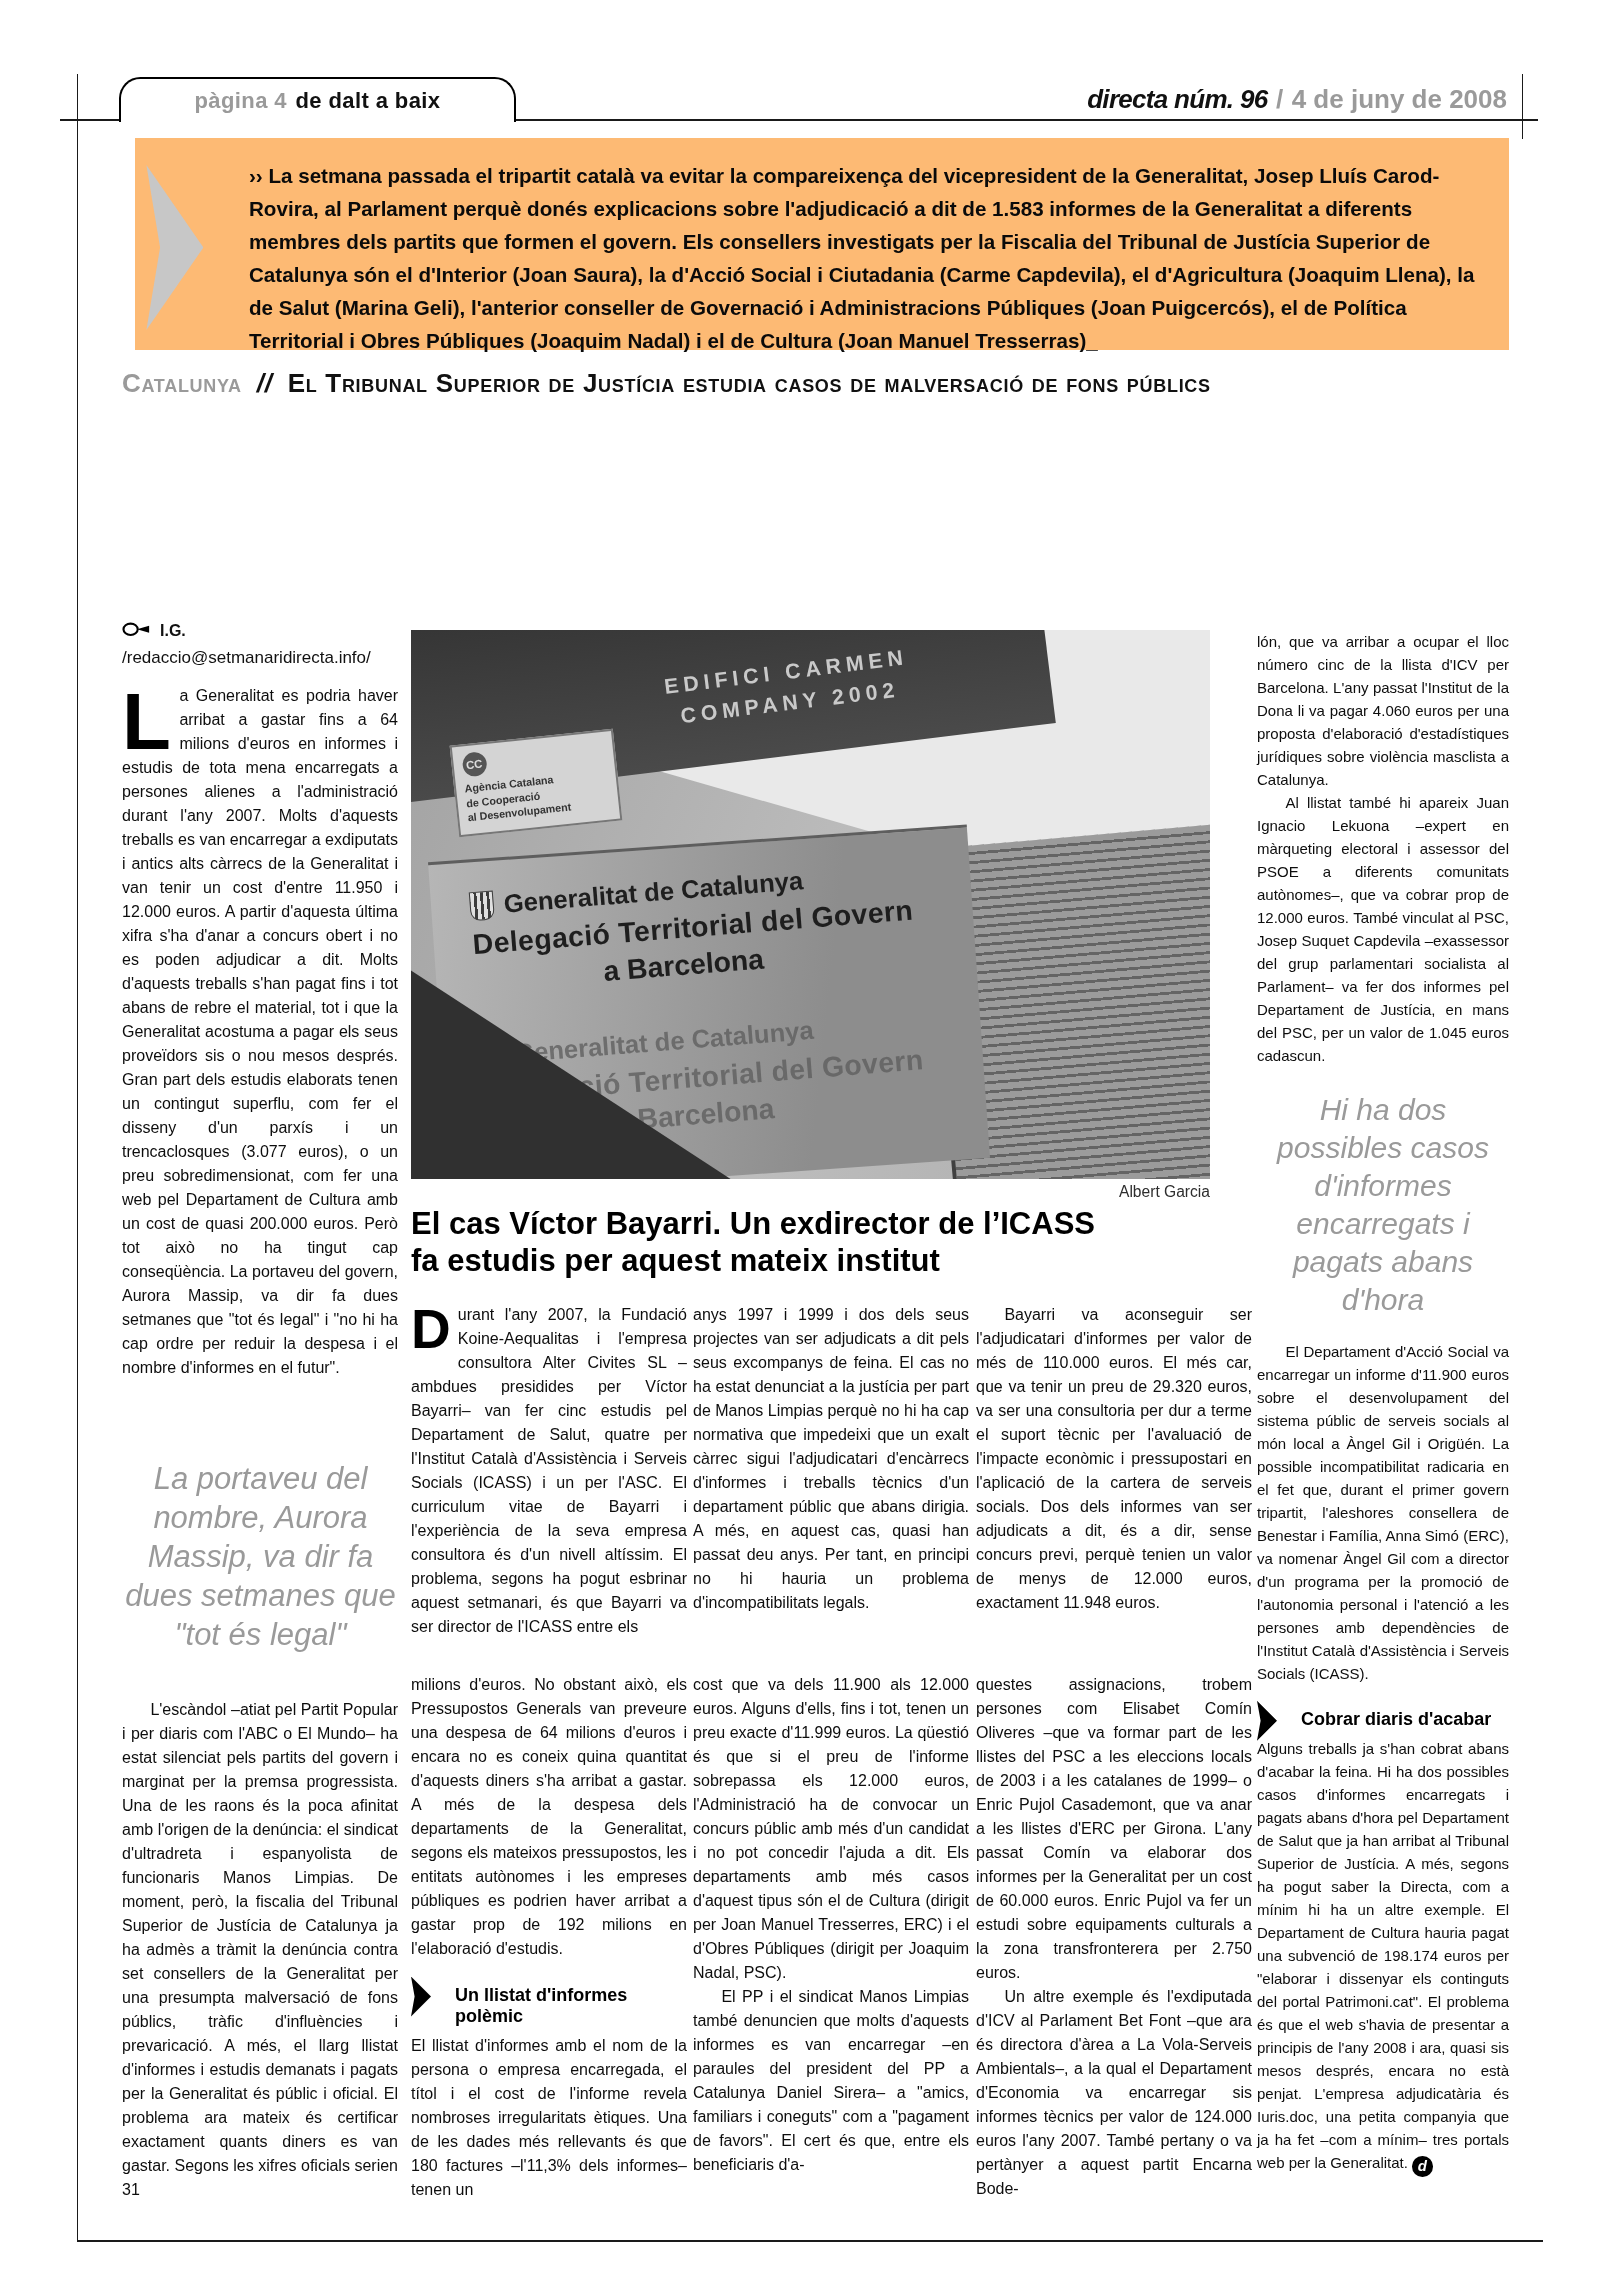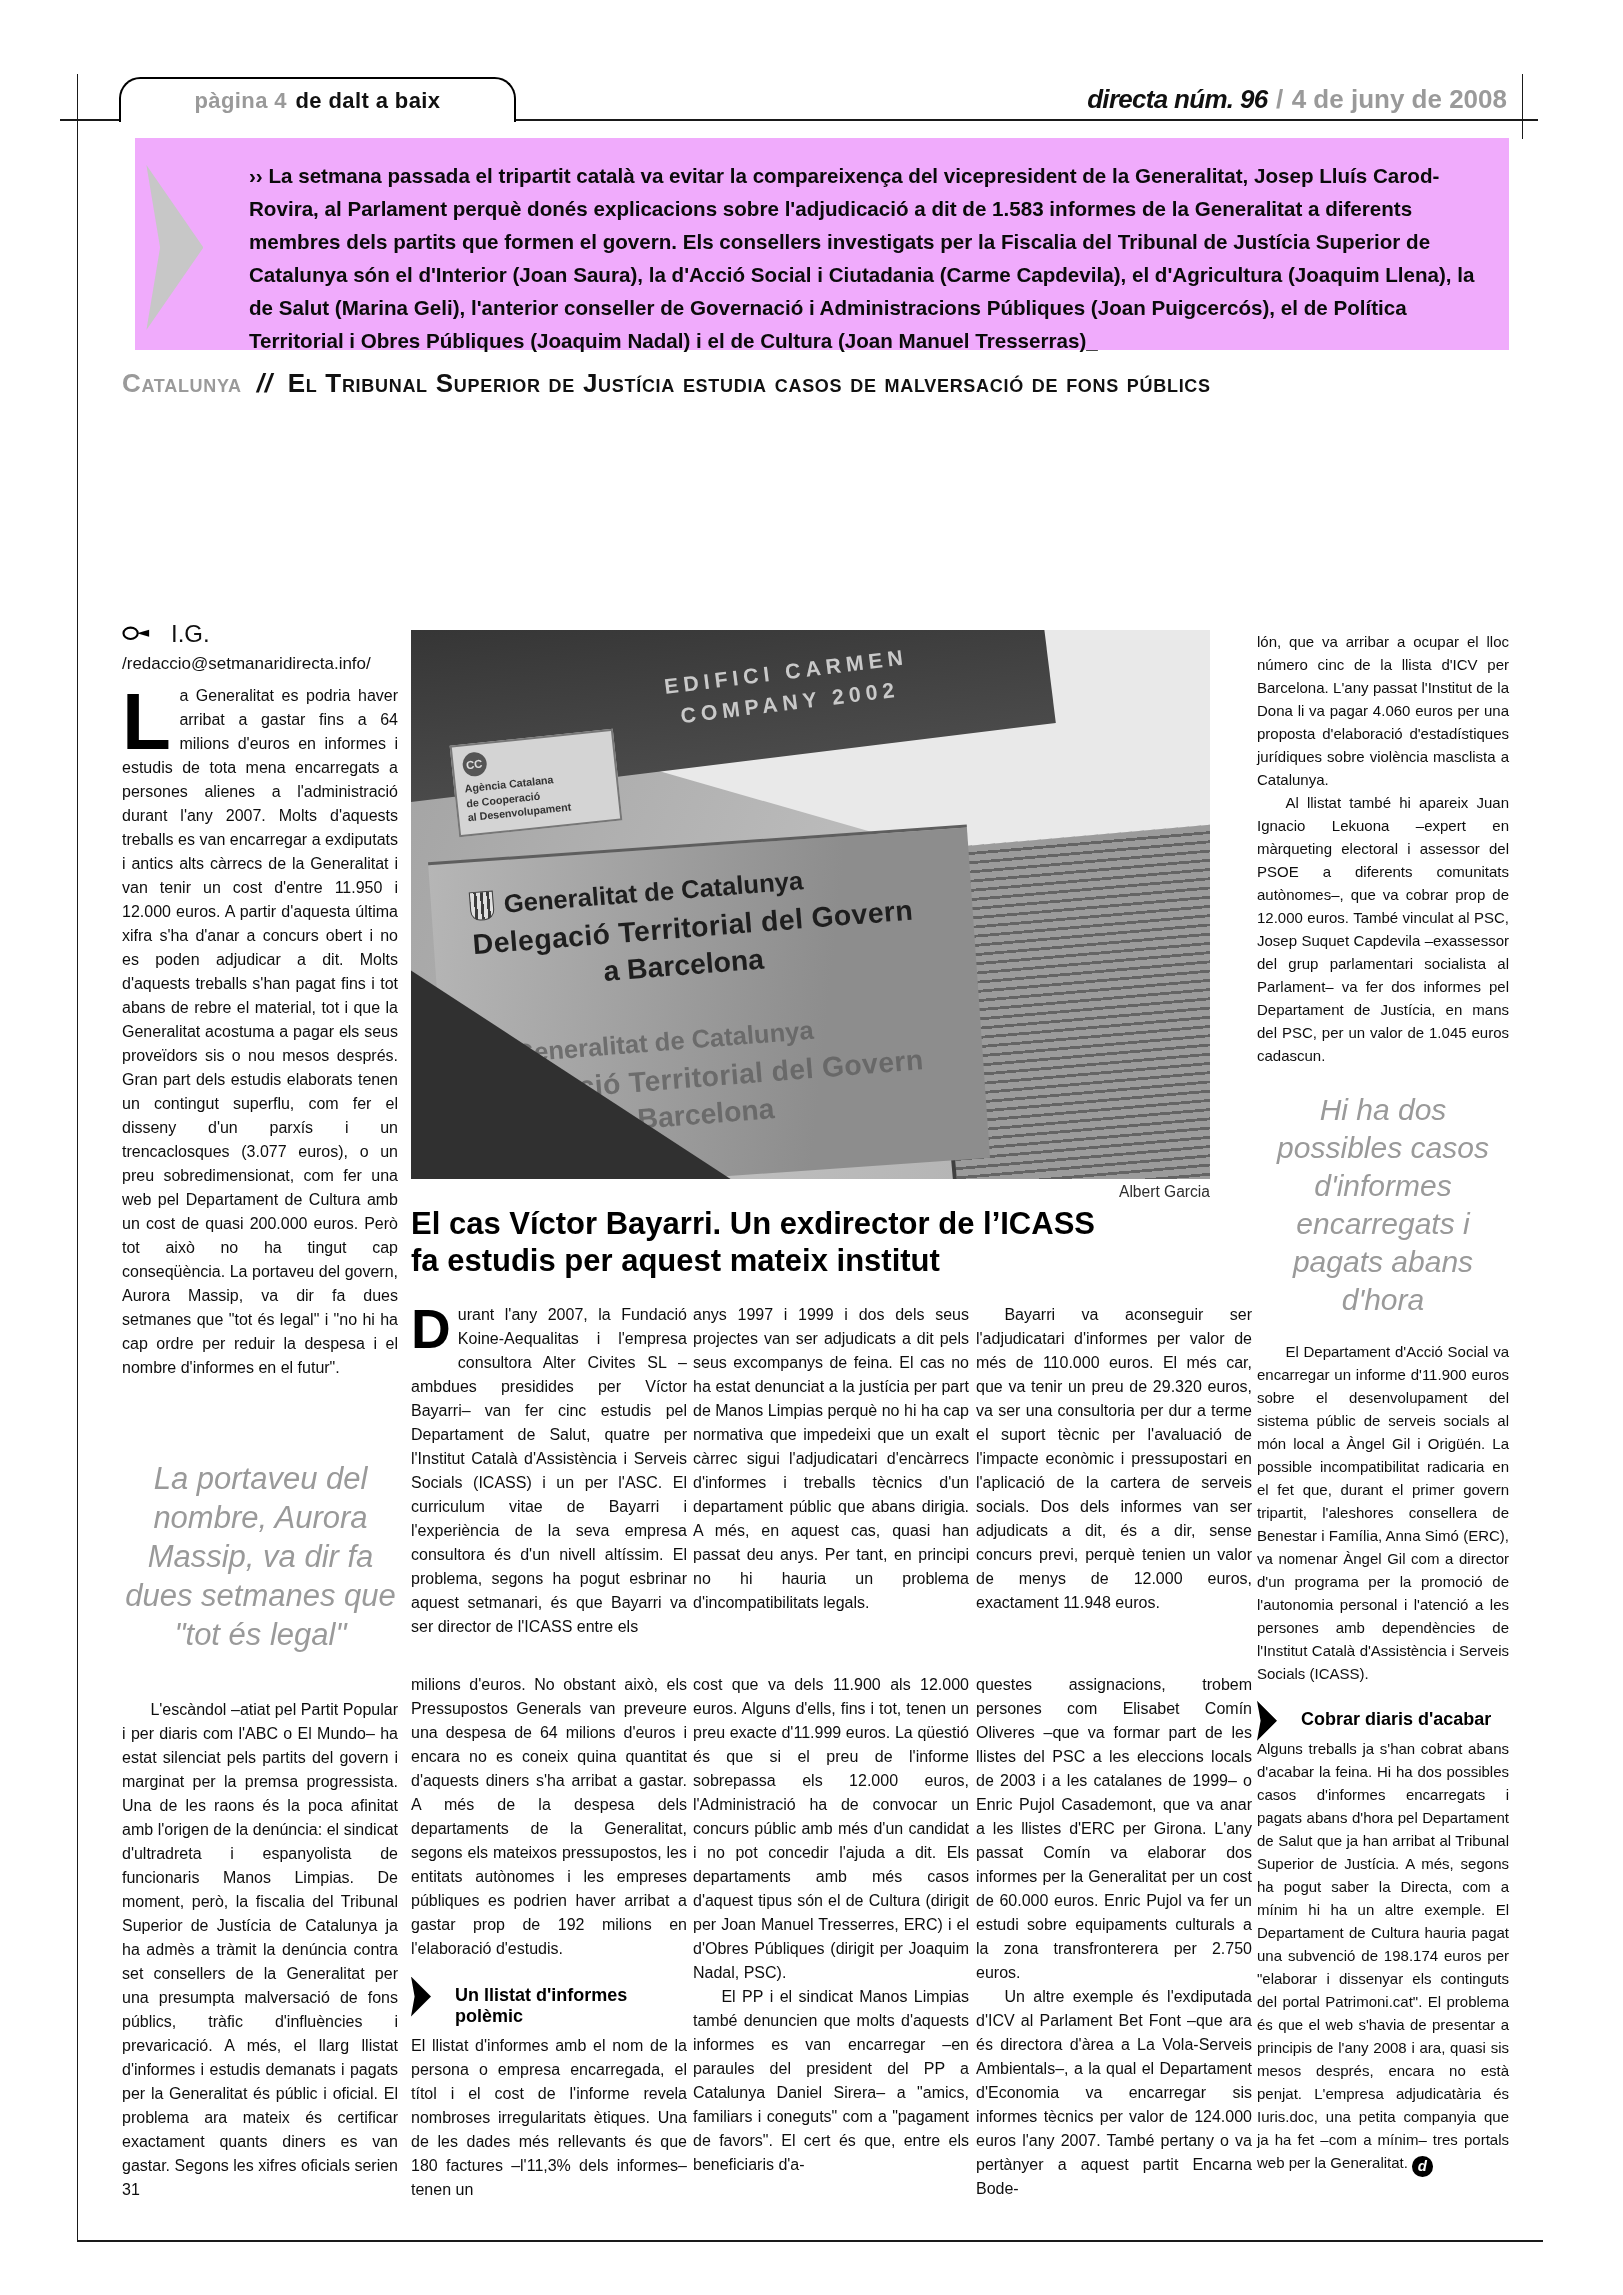--- a/index.html
+++ b/index.html
@@ -25,21 +25,21 @@
   #issue-line {
     position:absolute; right:116px; top:84px; font-size:26px; font-weight:bold;
     display:flex; gap:8.5px; align-items:baseline;
   }
   #issue-name { font-style:italic; letter-spacing:-0.7px; }
   #issue-date { color:#9a9a9a; }
 
   
   #lead-box {
     position:absolute; left:135px; top:138px; width:1374px; height:212px;
-    background:#f0abfc;
+    background:#fdba74;
   }
   #lead-arrow {
     position:absolute; left:11.4px; top:27px; width:57px; height:165px;
     background:#c7c7c7;
     clip-path:polygon(0 0, 100% 50%, 0 100%, 24% 50%);
   }
   #lead-text {
     position:absolute; left:114px; top:21.3px; width:1239px;
     font-size:20.6px; font-weight:bold; line-height:33px; color:#0a0a0a;
     text-align:left;
@@ -54,21 +54,21 @@
   #kicker .slashes { font-style:italic; padding:0 7.1px; }
 
   
   #headline {
     position:absolute; left:117px; top:390px; width:1422px;
     font-size:70px; font-weight:bold; letter-spacing:-1.4px; line-height:75px; color:#000;
   }
 
   
   #byline { position:absolute; left:122px; top:620px; }
-  #byline .author-row { display:flex; align-items:center; gap:19px; font-size:24px; font-weight:normal; }
+  #byline .author-row { display:flex; align-items:center; gap:8px; font-size:16px; font-weight:bold; }
   #byline .email { margin-top:5.7px; font-size:17px; }
 
   
   .body-text { font-size:16px; line-height:24px; text-align:justify; color:#0d0d0d; }
   .indent { text-indent:28.4px; }
   .col { position:absolute; width:276px; }
 
   .dropcap {
     float:left; font-size:80px; line-height:64px; font-weight:bold;
     margin:5.7px 8.5px 0 0; color:#000;

